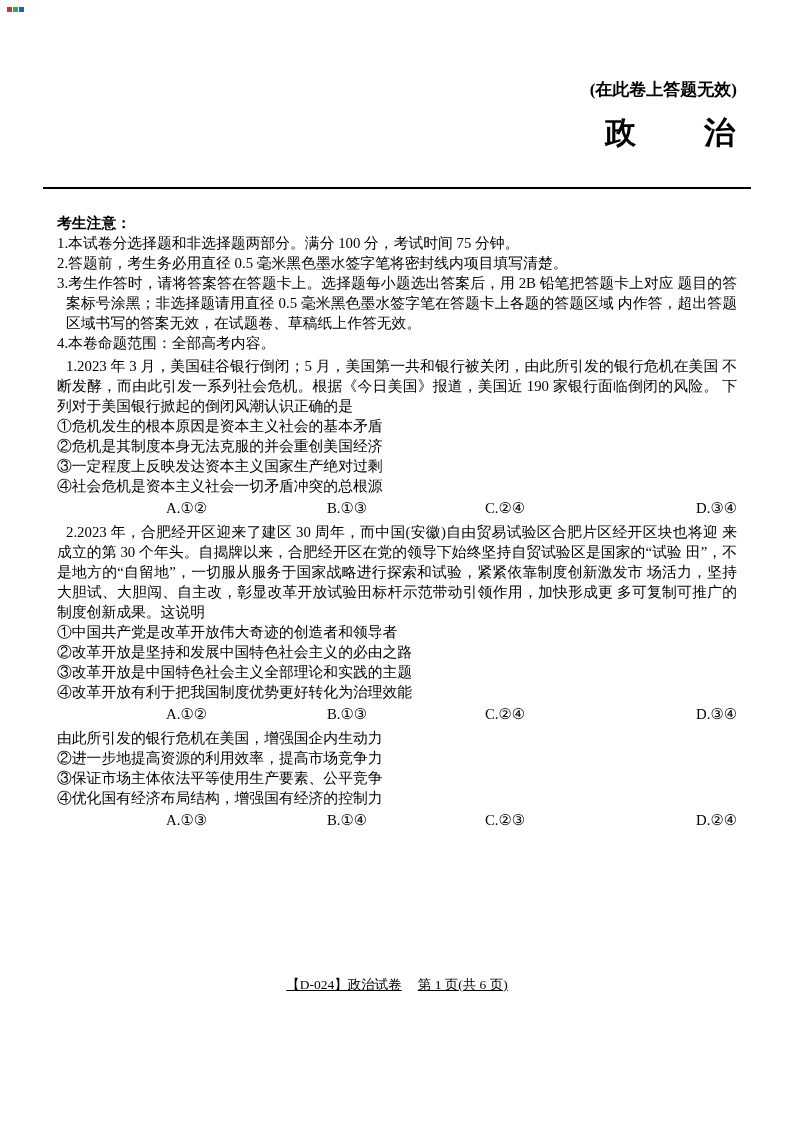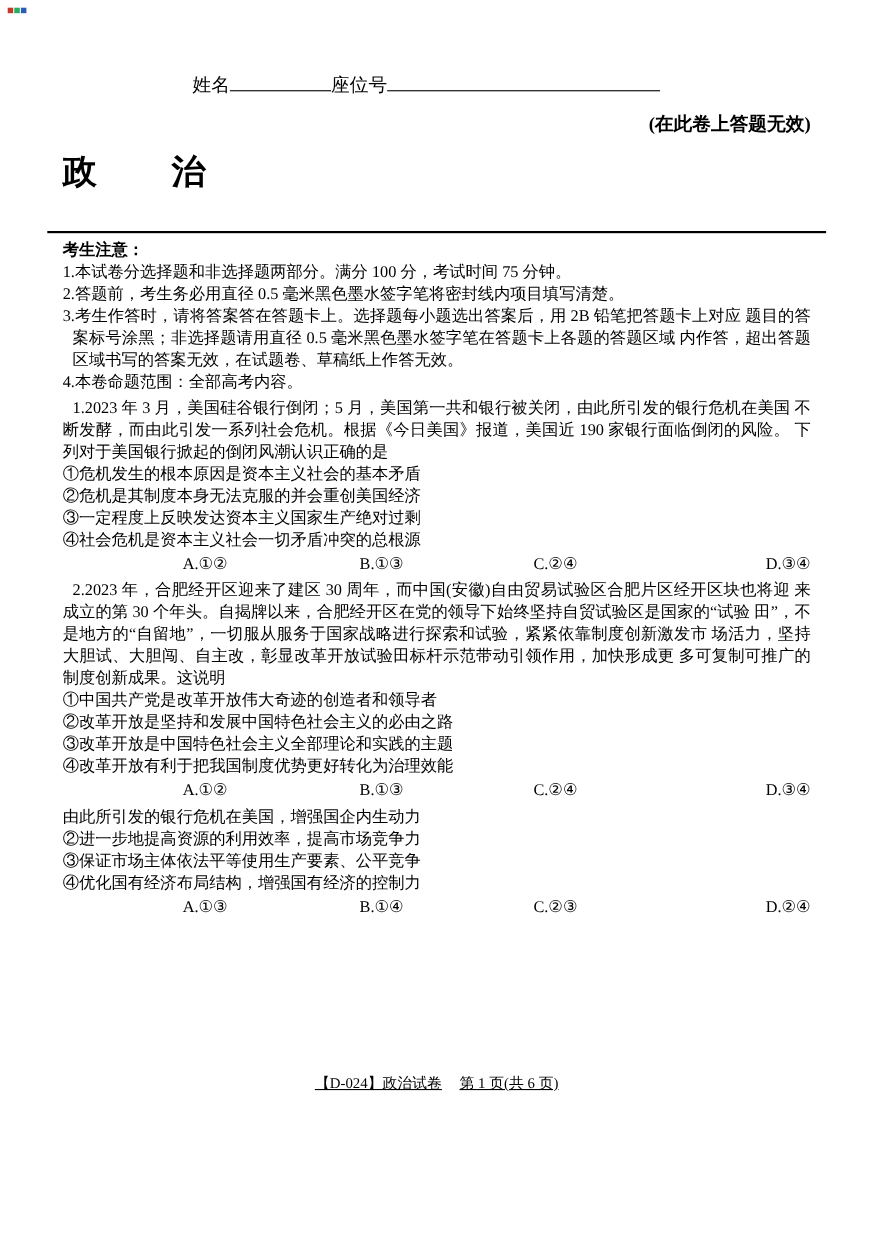--- a/index.html
+++ b/index.html
@@ -42,34 +42,34 @@
 
   .invalid-notice {
     margin-top: 12px;
     text-align: right;
     font-weight: bold;
     font-size: 17px;
     line-height: 23px;
   }
   .paper-title {
     margin-top: 10px;
-    text-align: left;
+    text-align: right;
     font-size: 31px;
     font-weight: bold;
     line-height: 44px;
     letter-spacing: 2px;
   }
   .rule {
     border: none;
     border-top: 2.6px solid #000;
     margin: 32px -14px 0 -14px;
   }
 
   .content {
-    margin-top: 6px;
+    margin-top: 24px;
     font-size: 14.8px;
     line-height: 20px;
     text-align: justify;
   }
   .notes-heading { font-weight: bold; }
   .note-item { padding-left: 9px; text-indent: -9px; }
   .section-heading { margin-top: 4px; padding-left: 9px; text-indent: -9px; }
 
   .question { margin-top: 3px; }
   .stem { text-indent: 9px; }
@@ -96,23 +96,20 @@
 <body>
 
 <div class="page">
 
   <div class="corner-mark">
     <i class="c1"></i>
       <i class="c2"></i>
       <i class="c3"></i>
   </div>
 
-  <div class="name-row">
-    <span>姓名</span><span class="blank blank-name"></span><span>座位号</span><span class="blank blank-seat"></span>
-  </div>
 
   <div class="invalid-notice">(在此卷上答题无效)</div>
 
   <h1 class="paper-title">政　　治</h1>
 
   <hr class="rule">
 
   <div class="content">
 
     <div class="notes">

